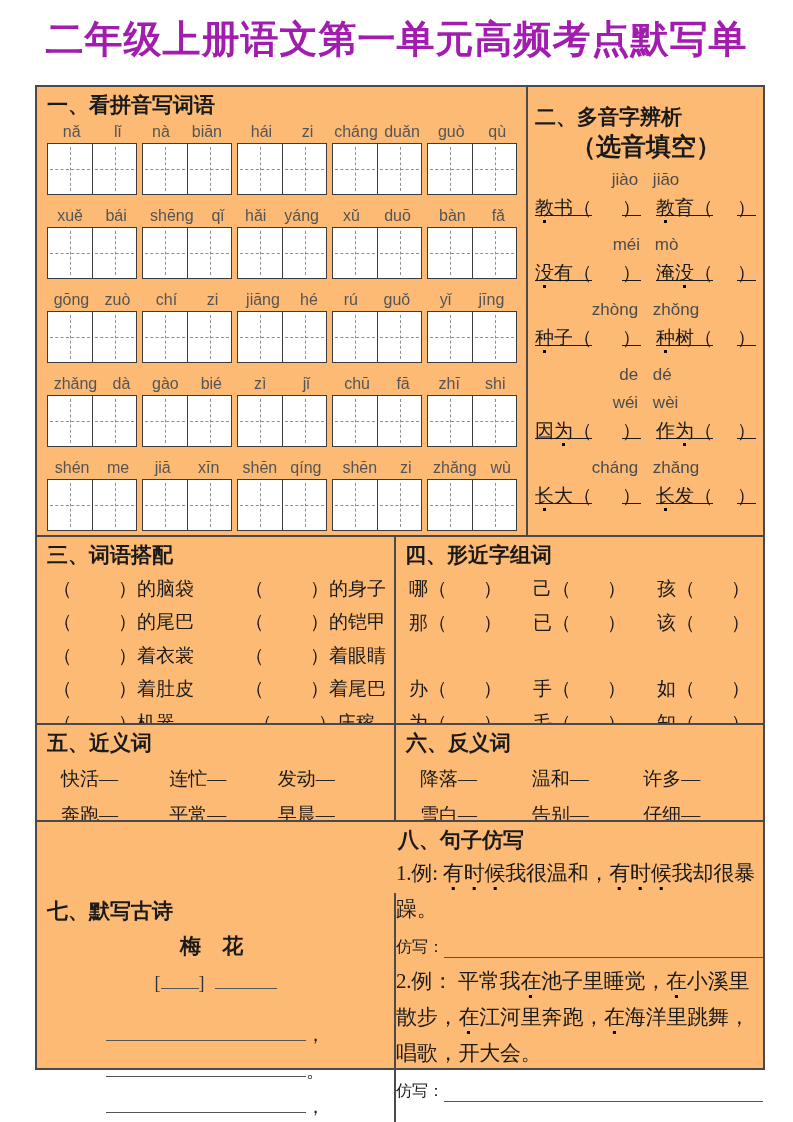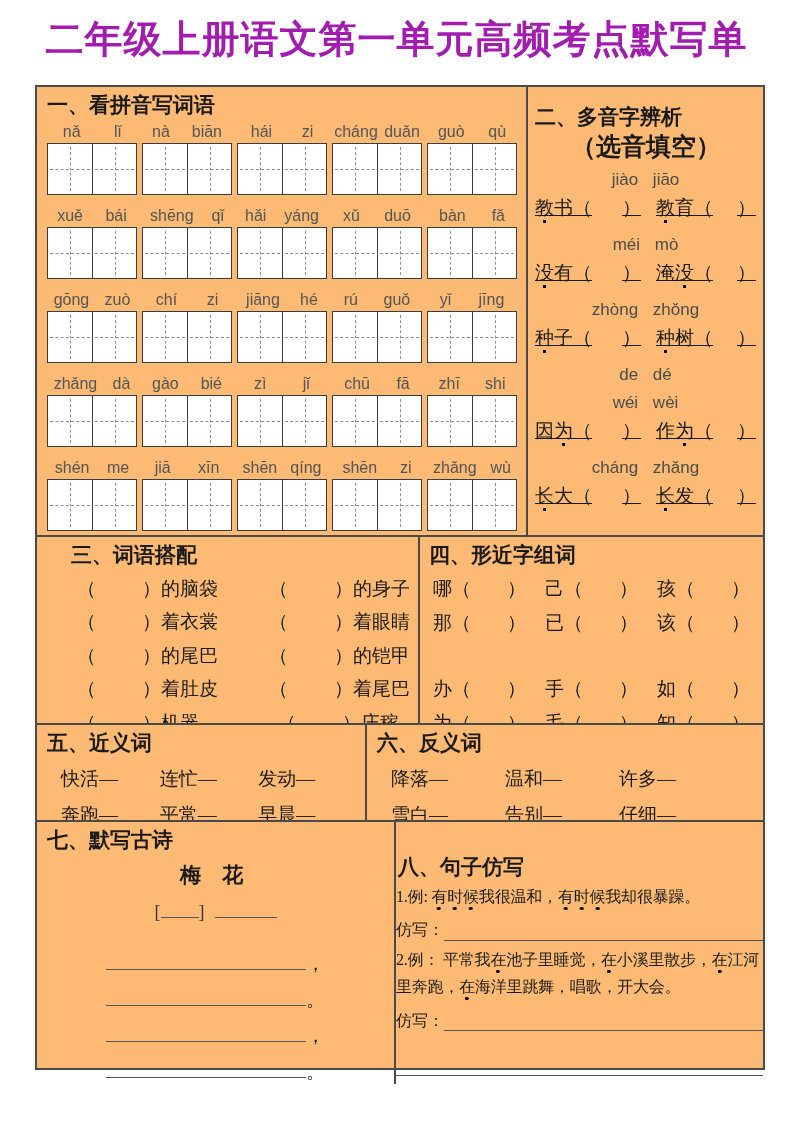--- a/index.html
+++ b/index.html
@@ -19,23 +19,23 @@
     border:2px solid #4a4a4a; display:flex; flex-direction:column; background:#fdba74;
   }
   .row { display:flex; }
   .row-a { height:450px; border-bottom:2px solid #4a4a4a; }
   .row-b { height:188px; border-bottom:2px solid #4a4a4a; }
   .row-c { height:97px;  border-bottom:2px solid #4a4a4a; }
   .row-d { flex:1;align-items:flex-end; }
   .cell { padding:4px 8px; overflow:hidden; }
   .cell-one   { width:491px; border-right:2px solid #4a4a4a; }
   .cell-two   { flex:1; padding:16px 5px; }
-  .cell-three { width:359px; border-right:2px solid #4a4a4a;margin-left:24px; }
+  .cell-three { width:359px; border-right:2px solid #4a4a4a; }
   .cell-four  { flex:1; padding:4px 7px; }
-  .cell-five  { width:330px; border-right:2px solid #4a4a4a; }
+  .cell-five  { width:359px; border-right:2px solid #4a4a4a; }
   .cell-six   { flex:1; }
   .cell-seven { width:359px; border-right:2px solid #4a4a4a; }
   .cell-eight { flex:1; padding:4px 0; }
 
   .sec-h { margin:2px 0 0 2px; font-size:21px; font-weight:700; line-height:1.2; }
   .sec-h2b { margin:2px 0 8px 38px; font-size:25px; font-weight:700; line-height:1.2; }
 
   
   .units-row { display:flex; justify-content:space-between; width:472px; margin:0 0 7px 1px; }
   .word-unit { width:92px; display:flex; flex-direction:column; align-items:center; }
@@ -77,21 +77,21 @@
 
   
   .poem-title { text-align:center; font-size:21px; font-weight:700; margin-top:8px; letter-spacing:8px; }
   .author-line { text-align:center; margin-top:11px; font-size:18px; color:#333; }
   .blank { display:inline-block; border-bottom:1.6px solid #555; height:1em; vertical-align:baseline; }
   .ab1 { width:38px; } .ab2 { width:62px; margin-left:10px; }
   .poem-line { text-align:center; margin-top:15px; font-size:19px; height:21px; }
   .poem-blank { width:200px; }
 
   
-  .s8-text { font-size:16px; line-height:1.72; margin:2px 0 0 0; letter-spacing:-0.2px; }
+  .s8-text { font-size:21px; line-height:1.72; margin:2px 0 0 0; letter-spacing:-0.2px; }
   .imitate { display:flex; align-items:flex-end; font-size:16px; line-height:1.72; margin-top:6px; }
   .imitate .blank { flex:1; margin-bottom:3px; }
   .final-blank-row { margin-top:26px; }
   .final-blank-row .blank { width:100%; }
 </style>
 </head>
 <body>
 
 <h1 class="page-title">二年级上册语文第一单元高频考点默写单</h1>
 
@@ -408,26 +408,26 @@
 
   <div class="row row-b">
 
     <section class="cell cell-three">
       <h2 class="sec-h">三、词语搭配</h2>
       <div class="match-row">
         <span class="match-left"><span>（</span><span class="g46"></span><span>）</span><span>的脑袋</span></span>
         <span class="match-right"><span>（</span><span class="g46"></span><span>）</span><span>的身子</span></span>
       </div>
       <div class="match-row">
+        <span class="match-left"><span>（</span><span class="g46"></span><span>）</span><span>的尾巴</span></span>
+        <span class="match-right"><span>（</span><span class="g46"></span><span>）</span><span>的铠甲</span></span>
+      </div>
+      <div class="match-row">
         <span class="match-left"><span>（</span><span class="g46"></span><span>）</span><span>着衣裳</span></span>
         <span class="match-right"><span>（</span><span class="g46"></span><span>）</span><span>着眼睛</span></span>
-      </div>
-      <div class="match-row">
-        <span class="match-left"><span>（</span><span class="g46"></span><span>）</span><span>的尾巴</span></span>
-        <span class="match-right"><span>（</span><span class="g46"></span><span>）</span><span>的铠甲</span></span>
       </div>
       <div class="match-row">
         <span class="match-left"><span>（</span><span class="g46"></span><span>）</span><span>着肚皮</span></span>
         <span class="match-right"><span>（</span><span class="g46"></span><span>）</span><span>着尾巴</span></span>
       </div>
       <div class="match-row">
         <span class="match-left"><span>（</span><span class="g46"></span><span>）</span><span>机器</span></span>
         <span class="match-right"><span>（</span><span class="g46"></span><span>）</span><span>庄稼</span></span>
       </div>
     </section>

